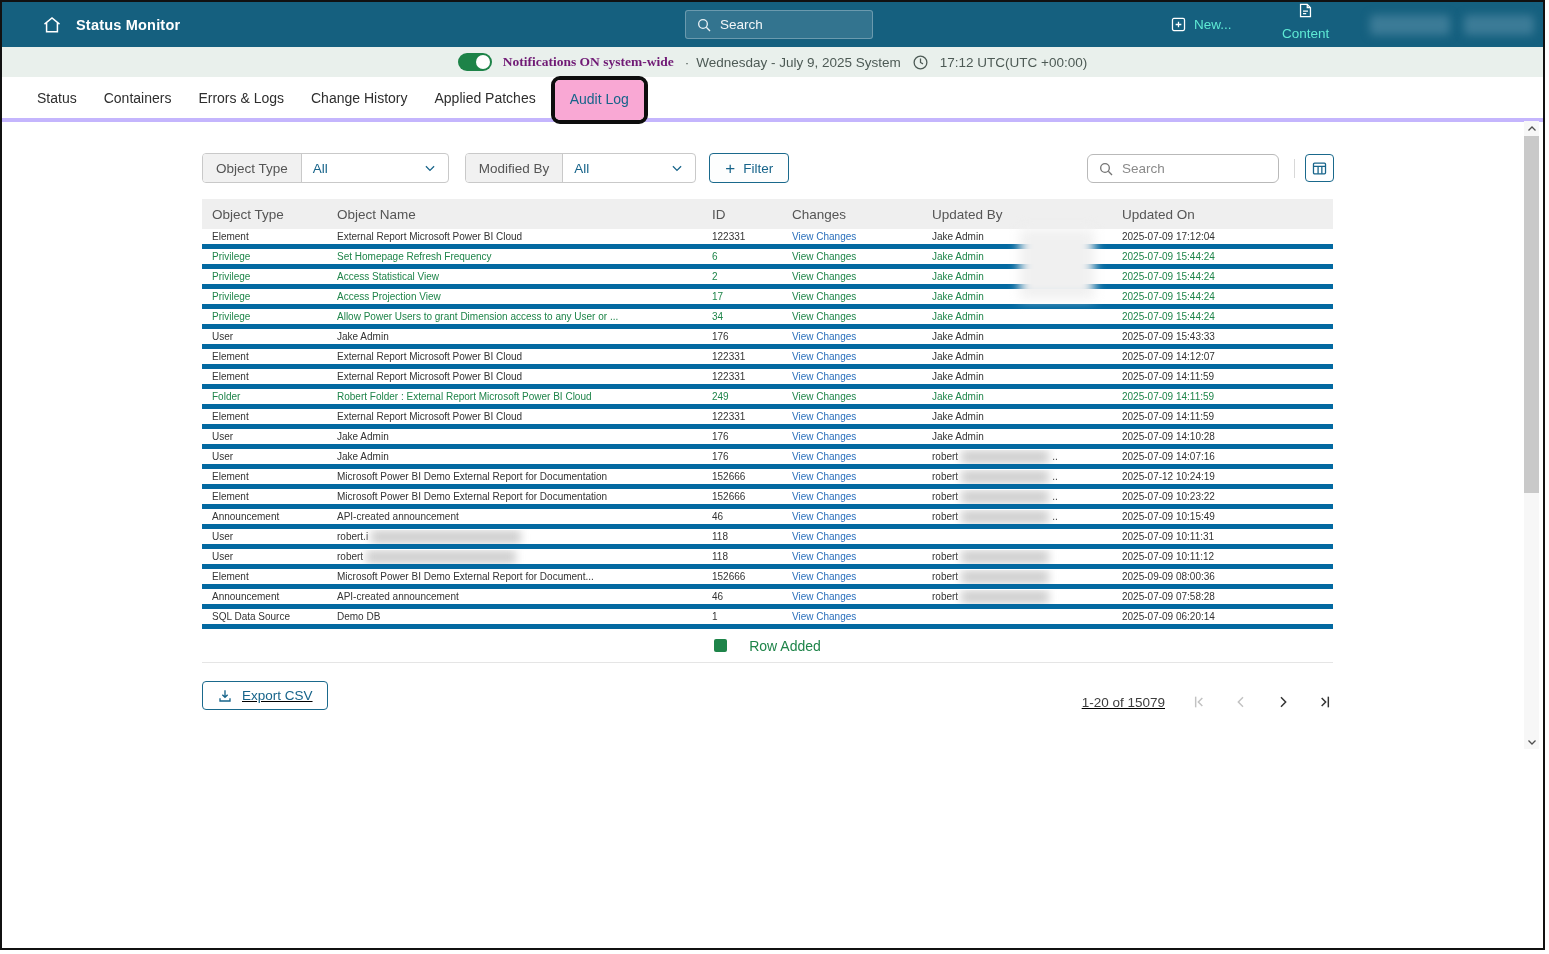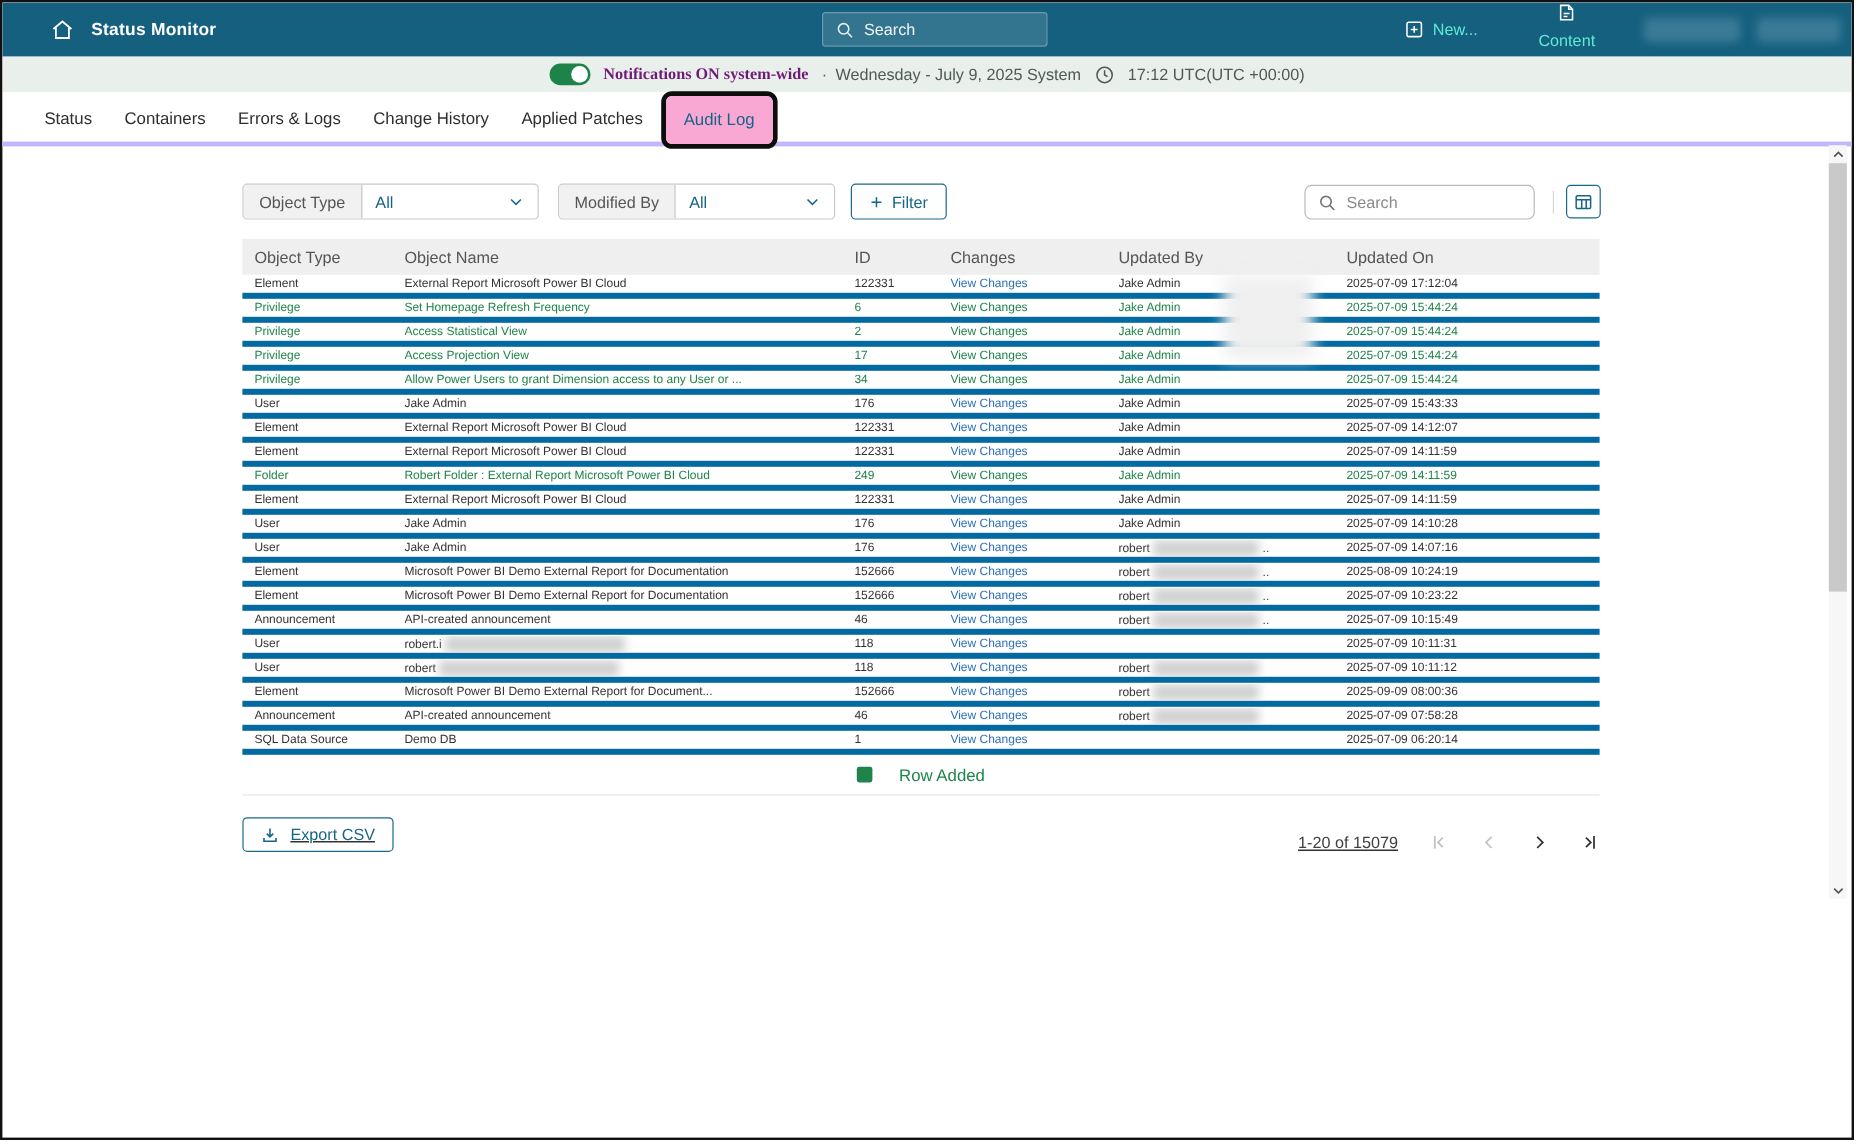--- a/index.html
+++ b/index.html
@@ -296,21 +296,21 @@
             <div class="cell"><span class="link">View Changes</span></div>
             <div class="cell">robert<span class="redact" style="width: 88px;"></span>..</div>
             <div class="cell">2025-07-09 14:07:16</div>
           </div>
           <div class="trow">
             <div class="cell">Element</div>
             <div class="cell">Microsoft Power BI Demo External Report for Documentation</div>
             <div class="cell">152666</div>
             <div class="cell"><span class="link">View Changes</span></div>
             <div class="cell">robert<span class="redact" style="width: 88px;"></span>..</div>
-            <div class="cell">2025-08-09 10:24:19</div>
+            <div class="cell">2025-07-12 10:24:19</div>
           </div>
           <div class="trow">
             <div class="cell">Element</div>
             <div class="cell">Microsoft Power BI Demo External Report for Documentation</div>
             <div class="cell">152666</div>
             <div class="cell"><span class="link">View Changes</span></div>
             <div class="cell">robert<span class="redact" style="width: 88px;"></span>..</div>
             <div class="cell">2025-07-09 10:23:22</div>
           </div>
           <div class="trow">

